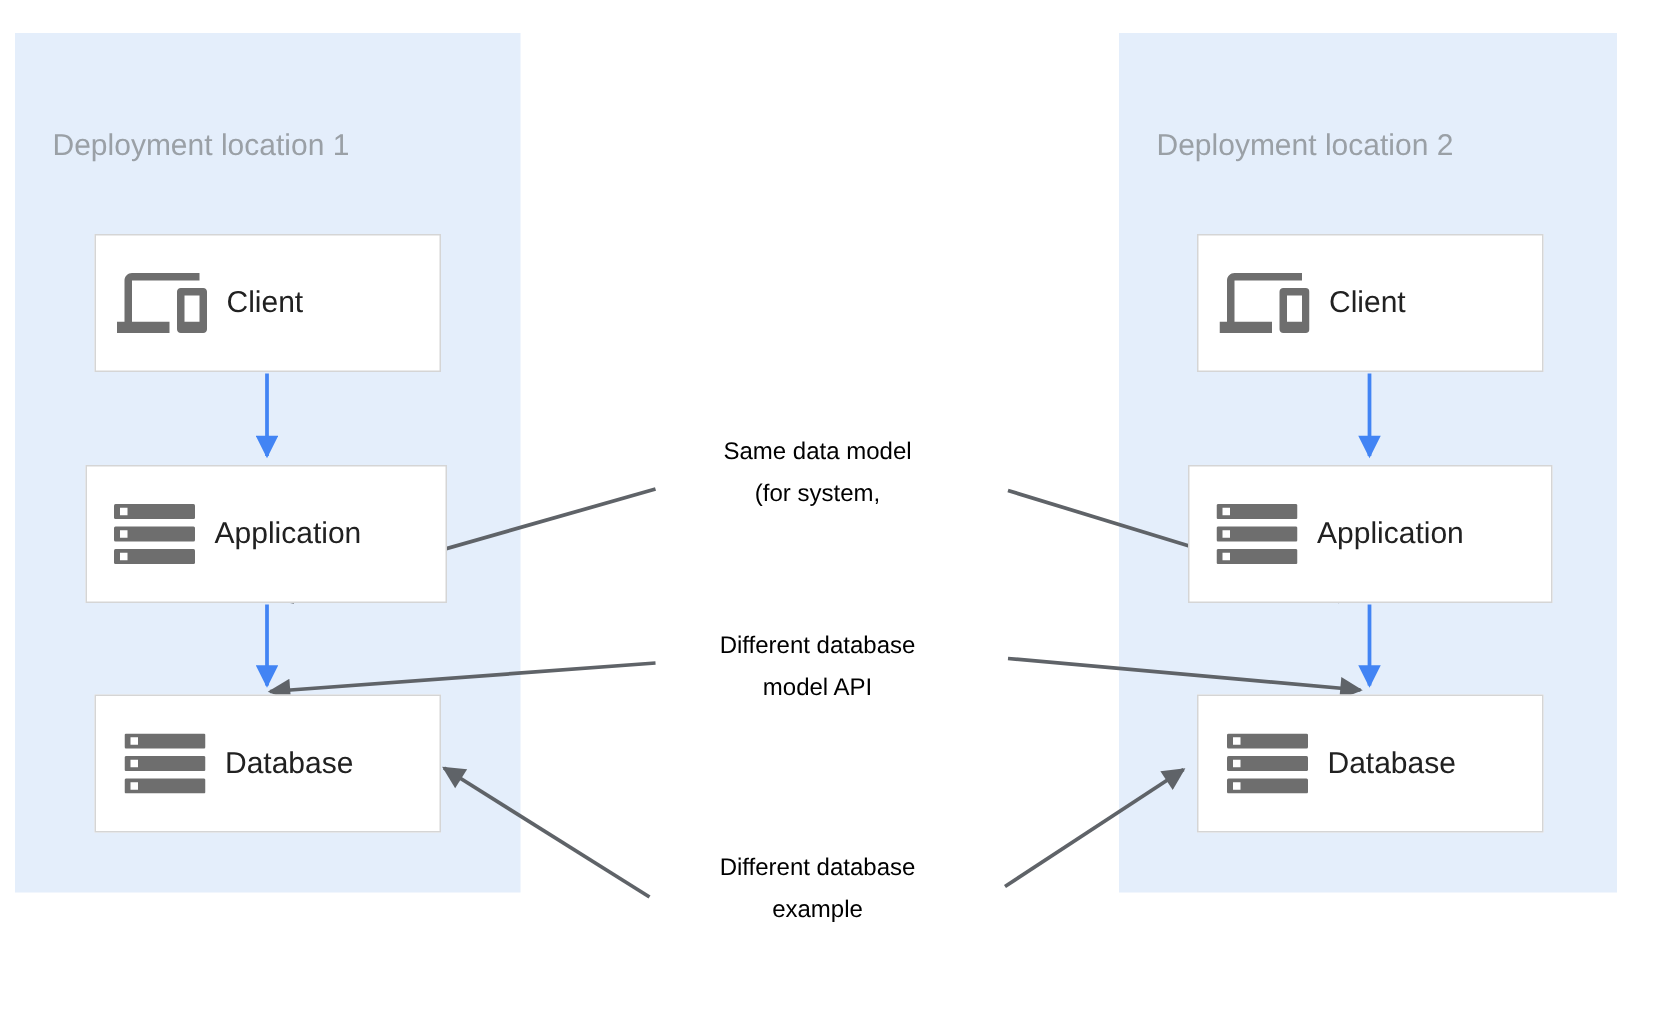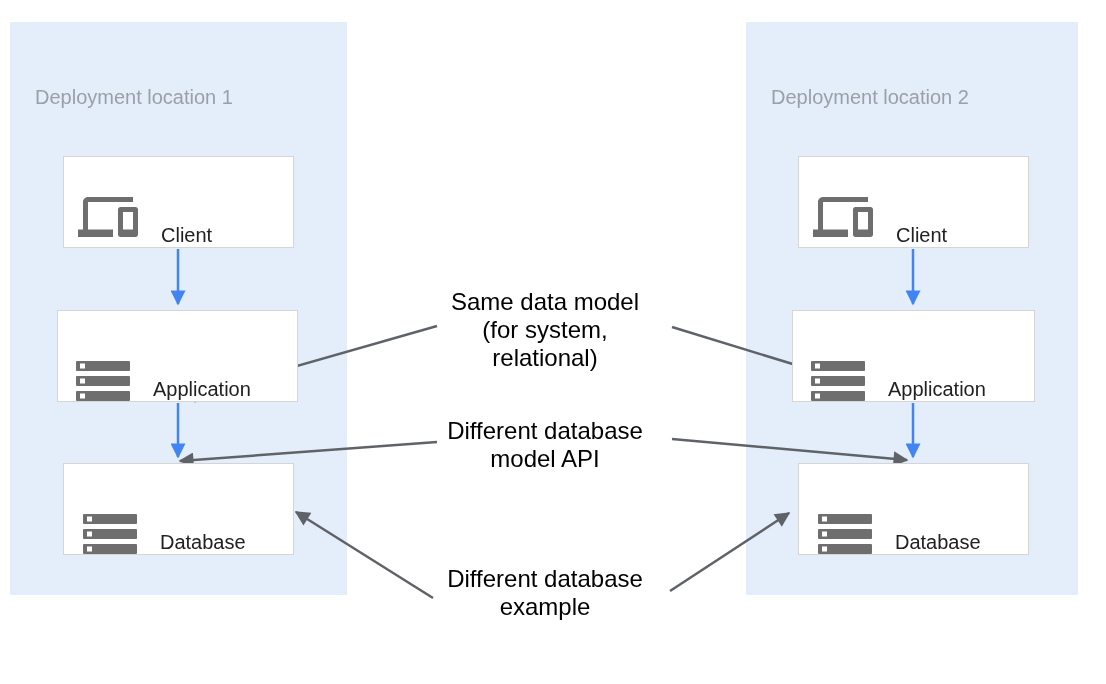--- a/index.html
+++ b/index.html
@@ -28,22 +28,22 @@
     color: #9aa0a6;
     white-space: nowrap;
     margin-top: 40px;
   }
   .node {
     position: absolute;
     box-sizing: border-box;
     background: #ffffff;
     border: 1px solid #d5d5d5;
     display: flex;
-    align-items: flex-end;
-    gap: 23px;
+    align-items: center;
+    gap: 13px;
     padding-left: 14px;
   }
   .node-label {
     font-size: 20px;
     color: #212121;
     white-space: nowrap;
   }
   .icon { flex: 0 0 auto; display: block; }
   .overlay {
     position: absolute;
@@ -53,21 +53,21 @@
     pointer-events: none;
   }
   .flow-line { stroke: #4284f4; stroke-width: 2.5; }
   .ann-line  { stroke: #5f6368; stroke-width: 2.5; }
   .annotation {
     position: absolute;
     left: 545px;
     width: 320px;
     transform: translateX(-50%);
     text-align: center;
-    font-size: 24px;
+    font-size: 16px;
     line-height: 28px;
     color: #000000;
   }
   .ann-1 { top: 288px; }
   .ann-2 { top: 417px; }
   .ann-3 { top: 565px; }
 </style>
 </head>
 <body>
 
@@ -180,21 +180,20 @@
         <rect x="4" y="17.5" width="5" height="5"></rect>
         <rect x="4" y="32.5" width="5" height="5"></rect>
       </g>
     </svg>
     <span class="node-label">Database</span>
   </div>
 
   <div class="annotation ann-1">
     <div>Same data model</div>
     <div>(for system,</div>
-    <div>relational)</div>
   </div>
 
   <div class="annotation ann-2">
     <div>Different database</div>
     <div>model API</div>
   </div>
 
   <div class="annotation ann-3">
     <div>Different database</div>
     <div>example</div>

